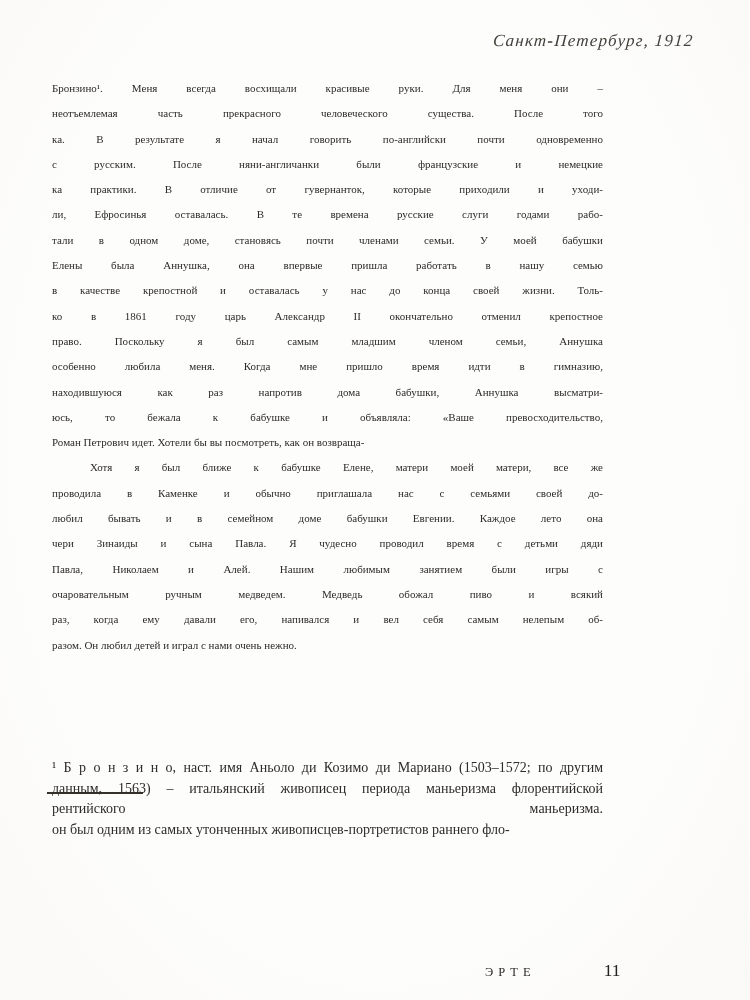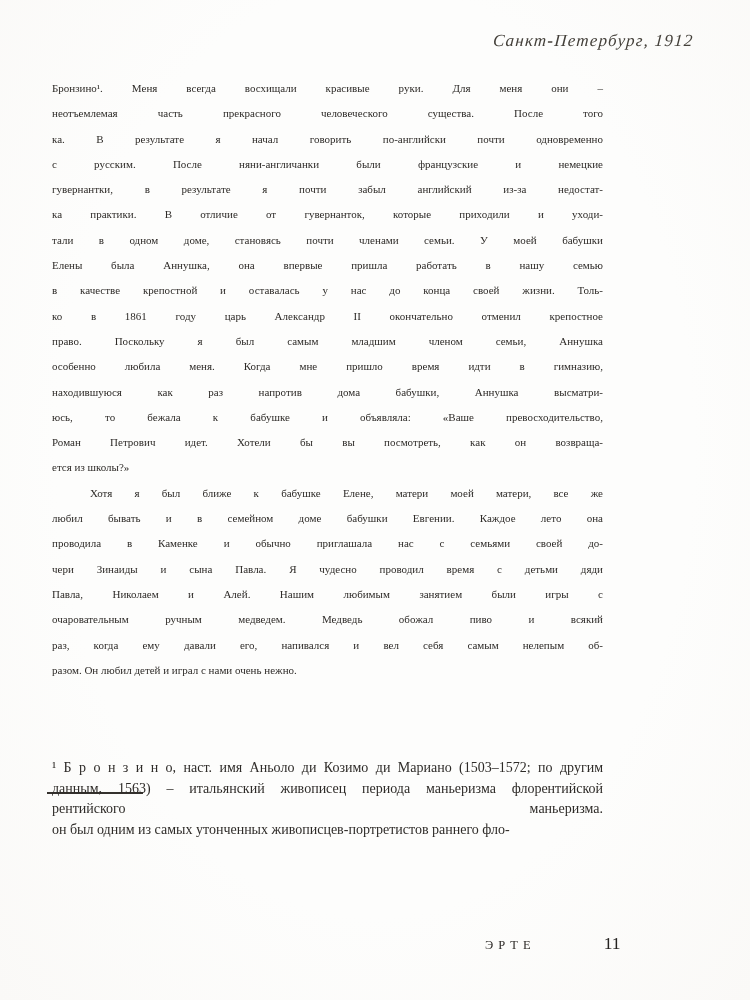--- a/index.html
+++ b/index.html
@@ -46,21 +46,21 @@
   }
   .footnote {
     position: absolute;
     left: 52px; top: 758px;
     width: 551px;
     font-size: 14px;
     line-height: 20.6px;
   }
   .footer {
     position: absolute;
-    left: 485px; top: 933px;
+    left: 485px; top: 960px;
     display: flex;
     align-items: baseline;
     gap: 21px;
   }
   .book-title {
     font-size: 12.5px;
     letter-spacing: 5px;
     color: #2e2b28;
   }
   .page-num {
@@ -76,37 +76,36 @@
 <div class="page">
 
   <div class="running-head">Санкт-Петербург, 1912</div>
 
   <div class="body-text">
     <div class="para">
         <div class="line">Бронзино¹. Меня всегда восхищали красивые руки. Для меня они –</div>
         <div class="line">неотъемлемая часть прекрасного человеческого существа. После того</div>
         <div class="line">ка. В результате я начал говорить по-английски почти одновременно</div>
         <div class="line">с русским. После няни-англичанки были французские и немецкие</div>
-        <div class="line">гувернантки, в результате я почти забыл английский из-за недостат-</div>
         <div class="line">ка практики. В отличие от гувернанток, которые приходили и уходи-</div>
+        <div class="line">ли, Ефросинья оставалась. В те времена русские слуги годами рабо-</div>
         <div class="line">тали в одном доме, становясь почти членами семьи. У моей бабушки</div>
         <div class="line">Елены была Аннушка, она впервые пришла работать в нашу семью</div>
         <div class="line">в качестве крепостной и оставалась у нас до конца своей жизни. Толь-</div>
         <div class="line">ко в 1861 году царь Александр II окончательно отменил крепостное</div>
         <div class="line">право. Поскольку я был самым младшим членом семьи, Аннушка</div>
         <div class="line">особенно любила меня. Когда мне пришло время идти в гимназию,</div>
         <div class="line">находившуюся как раз напротив дома бабушки, Аннушка высматри-</div>
         <div class="line">юсь, то бежала к бабушке и объявляла: «Ваше превосходительство,</div>
         <div class="line">Роман Петрович идет. Хотели бы вы посмотреть, как он возвраща-</div>
-        <div class="line">ется из школы?»</div>
       </div>
     <div class="para indent-first">
         <div class="line">Хотя я был ближе к бабушке Елене, матери моей матери, все же</div>
+        <div class="line">проводила в Каменке и обычно приглашала нас с семьями своей до-</div>
         <div class="line">любил бывать и в семейном доме бабушки Евгении. Каждое лето она</div>
-        <div class="line">проводила в Каменке и обычно приглашала нас с семьями своей до-</div>
         <div class="line">чери Зинаиды и сына Павла. Я чудесно проводил время с детьми дяди</div>
         <div class="line">Павла, Николаем и Алей. Нашим любимым занятием были игры с</div>
         <div class="line">очаровательным ручным медведем. Медведь обожал пиво и всякий</div>
         <div class="line">раз, когда ему давали его, напивался и вел себя самым нелепым об-</div>
         <div class="line">разом. Он любил детей и играл с нами очень нежно.</div>
       </div>
   </div>
 
   <div class="footnote-rule"></div>
 

